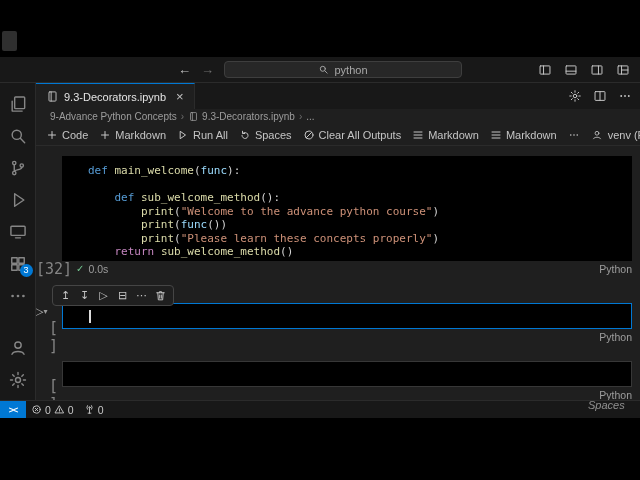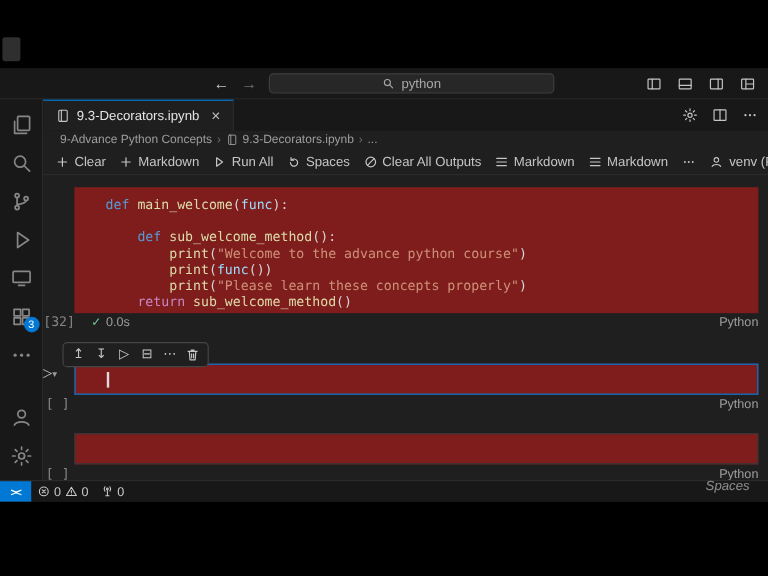--- a/index.html
+++ b/index.html
@@ -50,29 +50,29 @@
   .nbt-item{display:flex;align-items:center;gap:4px;white-space:nowrap}
   .nbt-item .ic svg{width:12px;height:12px}
   .nbt-kernel{margin-left:auto;display:flex;align-items:center;gap:5px;white-space:nowrap}
   .nbt-kernel .ic svg{width:12px;height:12px}
 
   
   .notebook{position:absolute;top:63px;left:0;right:0;bottom:0;padding-top:10px;overflow:hidden}
   .cell{position:relative;margin:0 8px 0 26px}
   .code{font-family:"DejaVu Sans Mono",monospace;font-size:11px;line-height:13.5px;white-space:pre;padding:8px 0 2px 26px;color:#cccccc}
   .cell-status{height:16px;display:flex;align-items:center;font-size:10.5px;color:#9d9d9d;padding-left:14px;position:relative}
-  .exec{position:absolute;left:-26px;width:22px;text-align:right;font-family:"DejaVu Sans Mono",monospace;font-size:11px;color:#858585}
+  .exec{position:absolute;left:-26px;width:22px;text-align:right;font-family:"DejaVu Sans Mono",monospace;font-size:15px;color:#858585}
   .check{color:#73c991;margin-right:4px;font-size:10px}
   .lang{margin-left:auto;color:#9d9d9d}
 
   .cell-toolbar{margin:8px 0 -8px 16px;position:relative;z-index:3;display:inline-flex;align-items:center;gap:2px;background:#1f1f1f;border:1px solid #454545;border-radius:4px;padding:2px 4px;width:max-content;color:#c5c5c5}
   .ct-item{display:flex;align-items:center;justify-content:center;width:17px;height:15px;font-size:11px;line-height:1}
   .ct-item svg{width:13px;height:13px}
 
-  .cell .cell-editor{position:relative;background:#7f1d1d}
+  .cell .cell-editor{position:relative;background:#000000}
   .cell2 .cell-editor{height:26px;border:1px solid #0078d4}
   .cell3 .cell-editor{height:26px;border:1px solid #373737}
   .cell3{margin-top:16px}
   .cursor{position:absolute;left:26px;top:6px;width:1.5px;height:13px;background:#dcdcdc;animation:blink 1s steps(1) infinite}
   @keyframes blink{50%{opacity:0}}
   .run-gutter{position:absolute;left:-27px;top:3px;display:flex;align-items:flex-start;color:#c5c5c5;font-size:11px;line-height:1;cursor:pointer}
   .run-gutter .dd{font-size:8px;color:#9a9a9a;margin-top:2px}
 
   
   .statusbar{position:absolute;left:0;bottom:0;width:100%;height:18px;background:#181818;border-top:1px solid #2b2b2b;display:flex;justify-content:space-between;align-items:center;font-size:10.5px;color:#c8c8c8}
@@ -274,21 +274,21 @@
         </div>
 
       <div class="nb-toolbar">
         <div class="nbt-left" id="nbt-left">
             <span class="nbt-item">
               <span class="ic">
                 <svg viewBox="0 0 24 24" fill="none" stroke="currentColor" stroke-width="2" stroke-linecap="round" stroke-linejoin="round">
                   <path d="M12 5v14M5 12h14"></path>
                 </svg>
               </span>
-              <span>Clear</span>
+              <span>Code</span>
             </span>
             <span class="nbt-item">
               <span class="ic">
                 <svg viewBox="0 0 24 24" fill="none" stroke="currentColor" stroke-width="2" stroke-linecap="round" stroke-linejoin="round">
                   <path d="M12 5v14M5 12h14"></path>
                 </svg>
               </span>
               <span>Markdown</span>
             </span>
             <span class="nbt-item">

